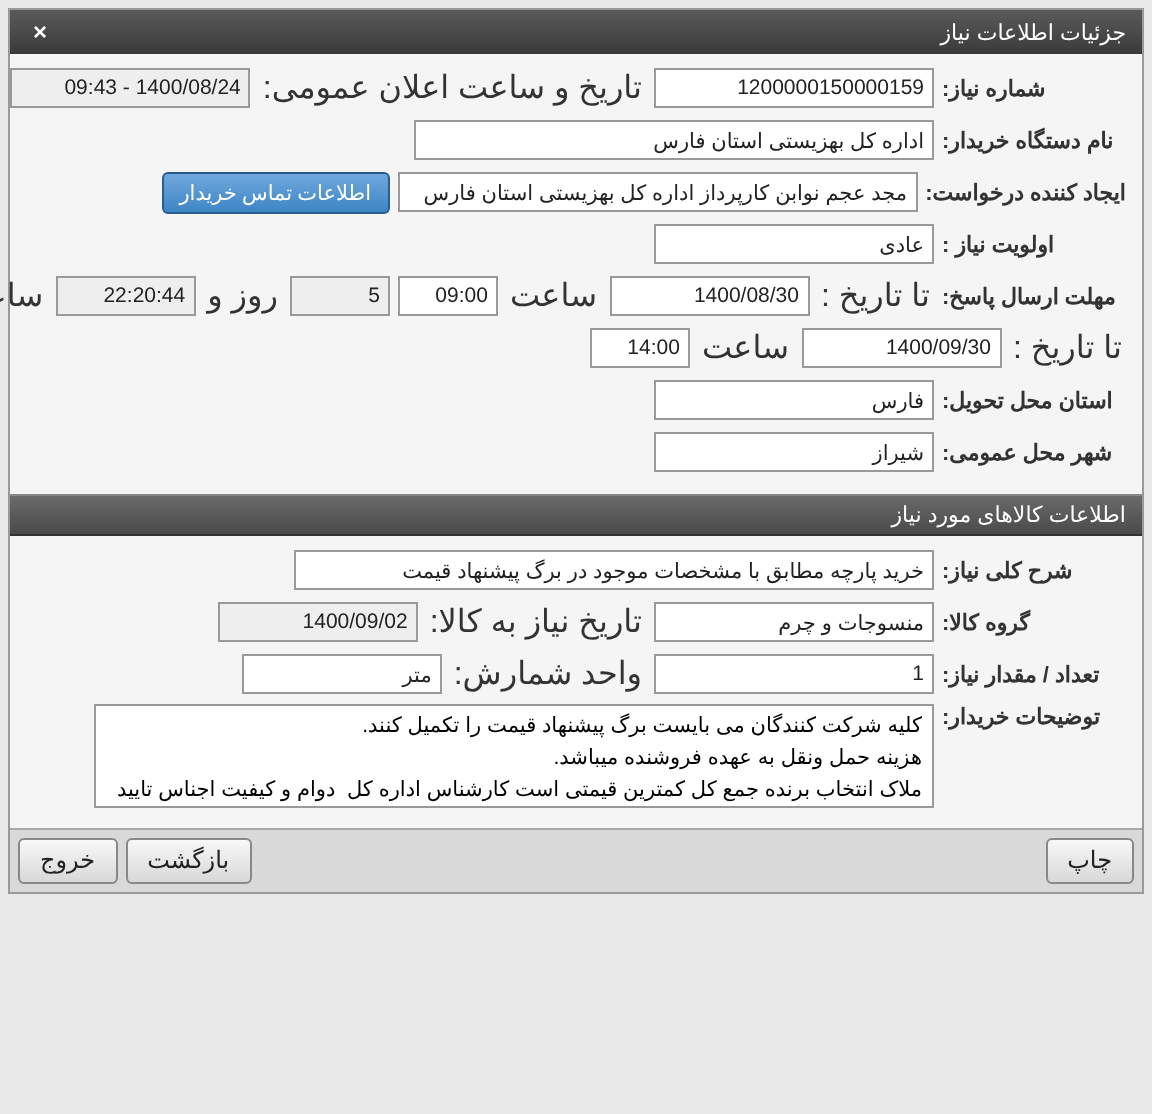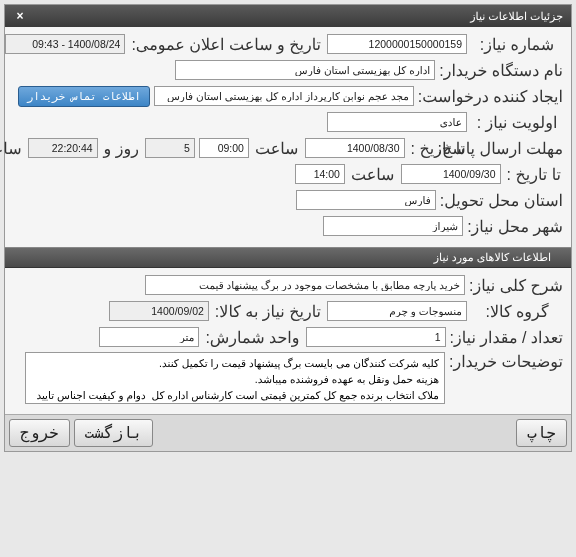--- a/index.html
+++ b/index.html
@@ -20,41 +20,42 @@
   color: #fff;
   padding: 4px 8px;
   font-size: 11px;
   display: flex;
   justify-content: space-between;
   align-items: center;
 }
 .section-header {
   background: linear-gradient(#6a6a6a, #4a4a4a);
   color: #fff;
-  padding: 3px 20px;
+  padding: 3px 8px;
   font-size: 11px;
   border-top: 1px solid #888;
   border-bottom: 1px solid #333;
 }
 .content {
   padding: 6px 8px;
 }
 .row {
   display: flex;
   align-items: center;
   margin-bottom: 4px;
   gap: 4px;
   min-height: 22px;
 }
 .label {
   color: #333;
-  font-size: 16px;
+  font-size: 11px;
   white-space: nowrap;
-  text-align: center;
+  text-align: left;
   min-width: 92px;
+  font-weight: bold;
 }
 .label-inline {
   color: #333;
   font-size: 16px;
   white-space: nowrap;
   padding: 0 2px;
 }
 .field {
   background: #fff;
   border: 1px solid #999;
@@ -83,38 +84,38 @@
   resize: none;
   line-height: 1.5;
 }
 .btn-link {
   background: linear-gradient(#6fa8dc, #3d85c6);
   color: #fff;
   border: 1px solid #2a5d8f;
   border-radius: 3px;
   padding: 3px 8px;
   font-size: 10.5px;
-  font-family: Liberation Mono, monospace;
+  font-family: Liberation Serif, serif;
   cursor: pointer;
 }
 .footer {
   background: #d9d9d9;
   border-top: 1px solid #aaa;
   padding: 4px;
   display: flex;
   gap: 4px;
 }
 .footer .spacer { flex: 1; }
 .btn {
   background: linear-gradient(#f8f8f8, #d8d8d8);
   border: 1px solid #888;
   border-radius: 3px;
   padding: 3px 10px;
-  font-size: 16px;
-  font-family: Liberation Mono, monospace;
+  font-size: 12px;
+  font-family: Liberation Serif, serif;
   cursor: pointer;
   color: #222;
 }
 .close-icon {
   width: 14px; height: 14px;
   display: inline-flex; align-items: center; justify-content: center;
   cursor: pointer;
   font-weight: bold;
   font-size: 12px;
 }
@@ -172,21 +173,21 @@
       <span class="label-inline">ساعت</span>
       <input class="field w-50" value="14:00" style="">
     </div>
 
     <div class="row">
       <span class="label">استان محل تحویل:</span>
       <input class="field w-140" value="فارس" style="">
     </div>
 
     <div class="row">
-      <span class="label">شهر محل نیاز:</span>
+      <span class="label">شهر محل عمومی:</span>
       <input class="field w-140" value="شیراز" style="">
     </div>
 
   </div>
 
   <div class="section-header">اطلاعات کالاهای مورد نیاز</div>
 
   <div class="content">
 
     <div class="row">

